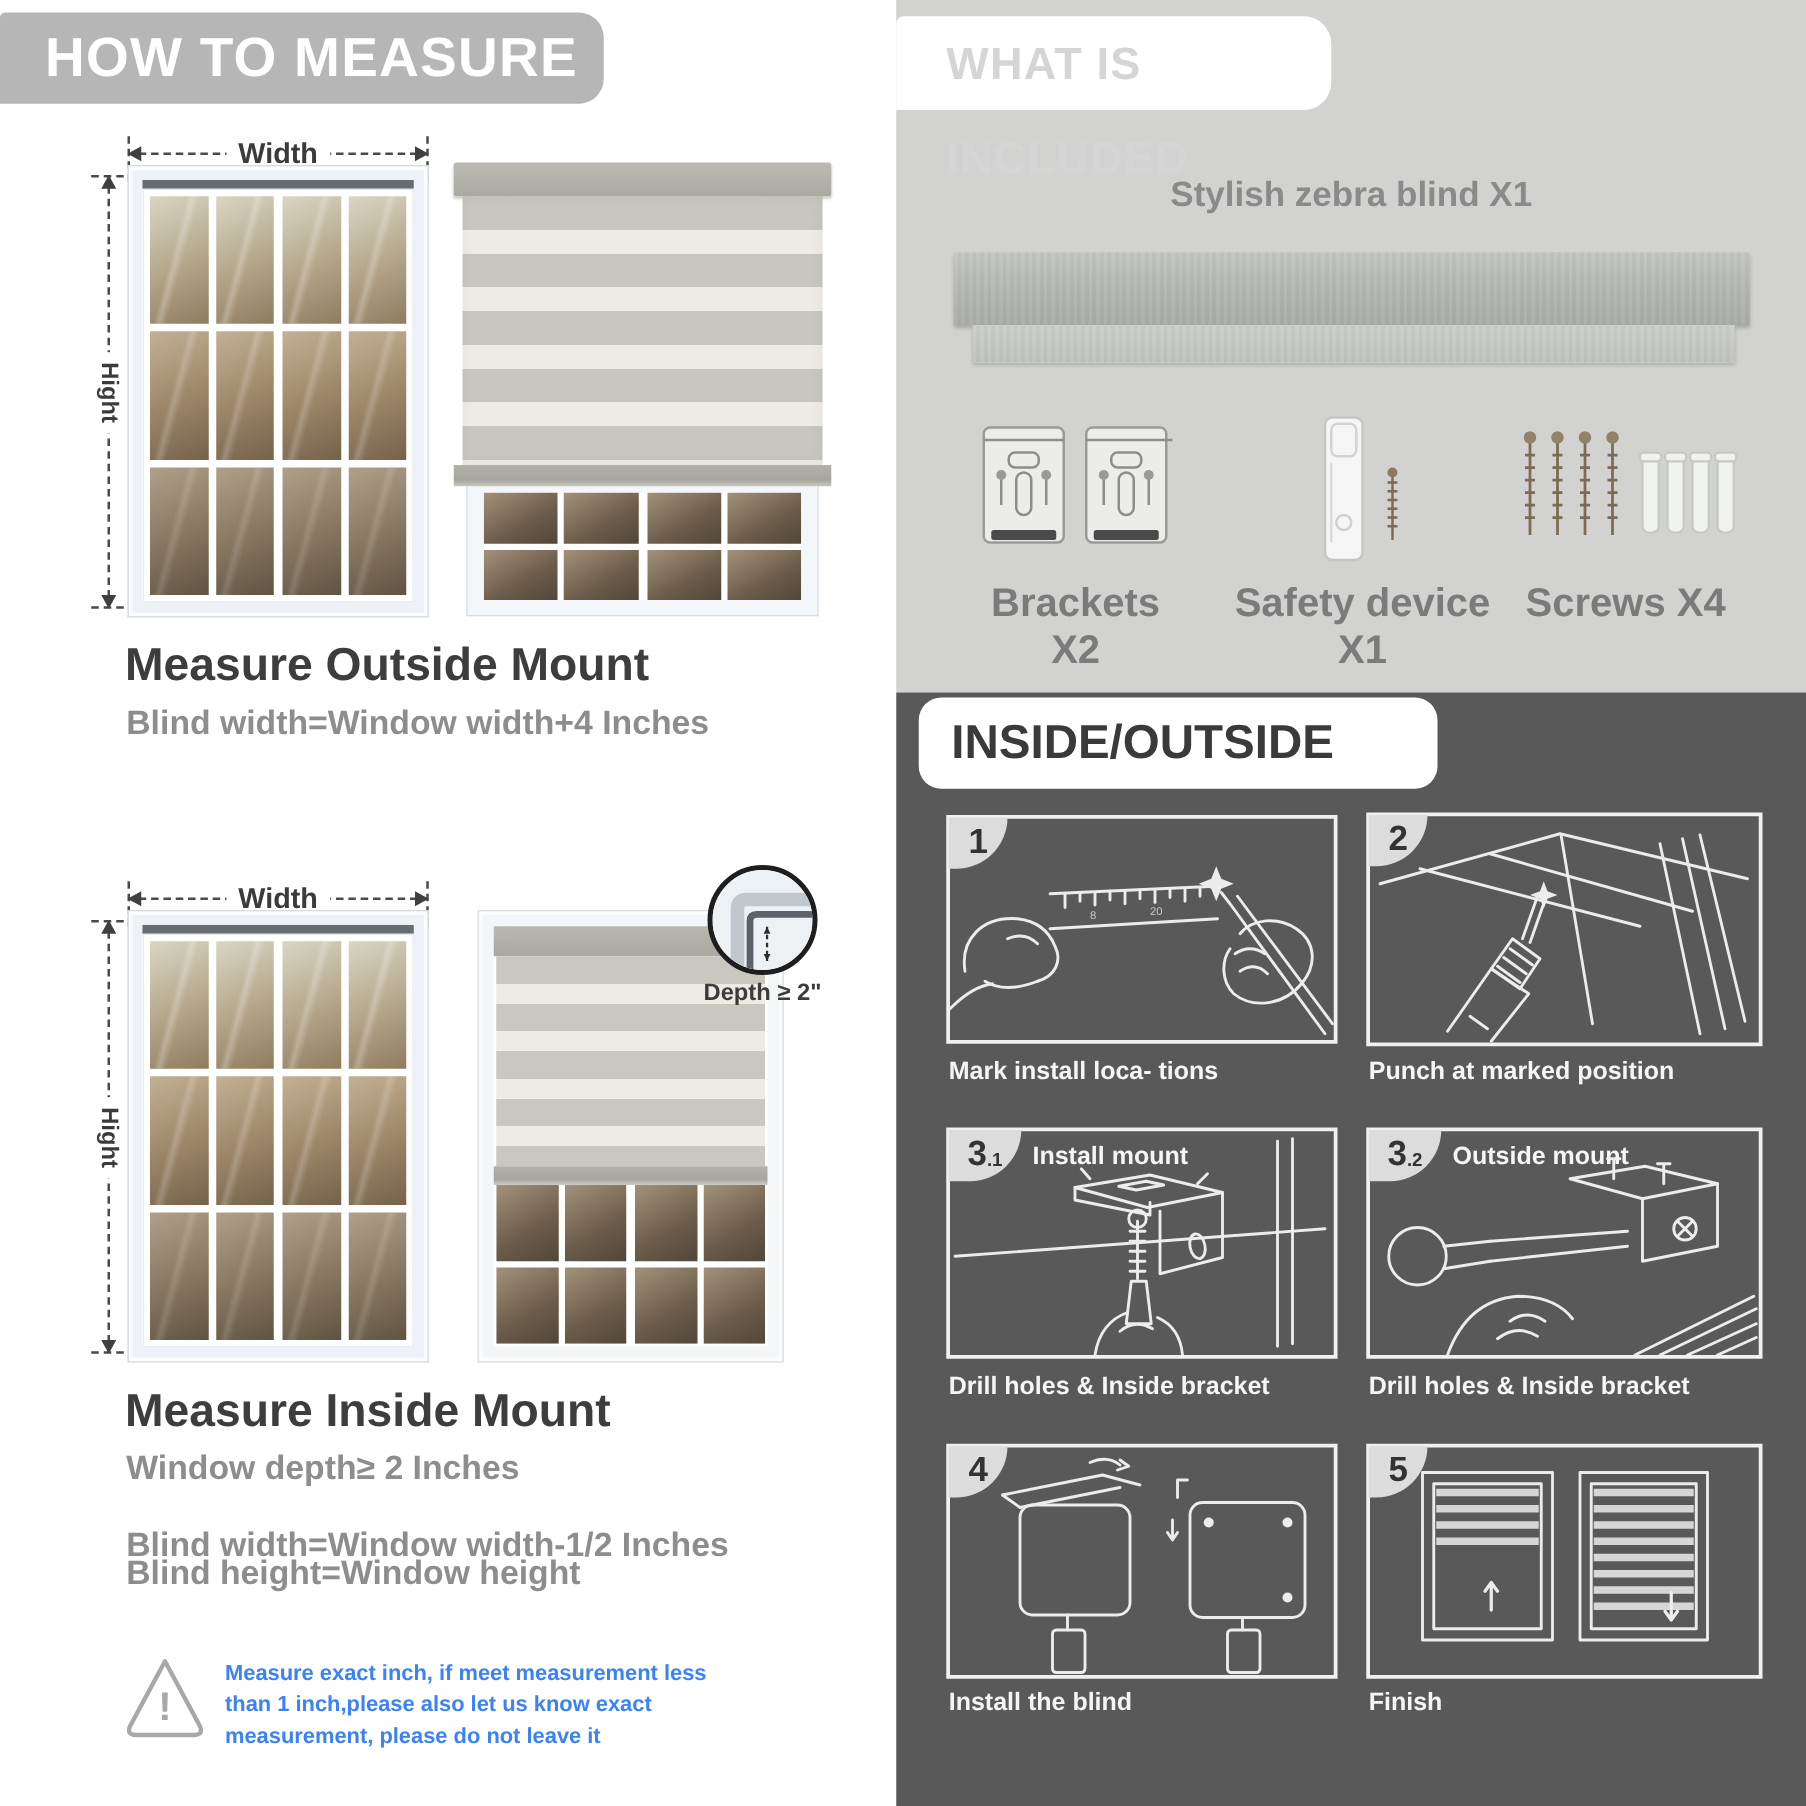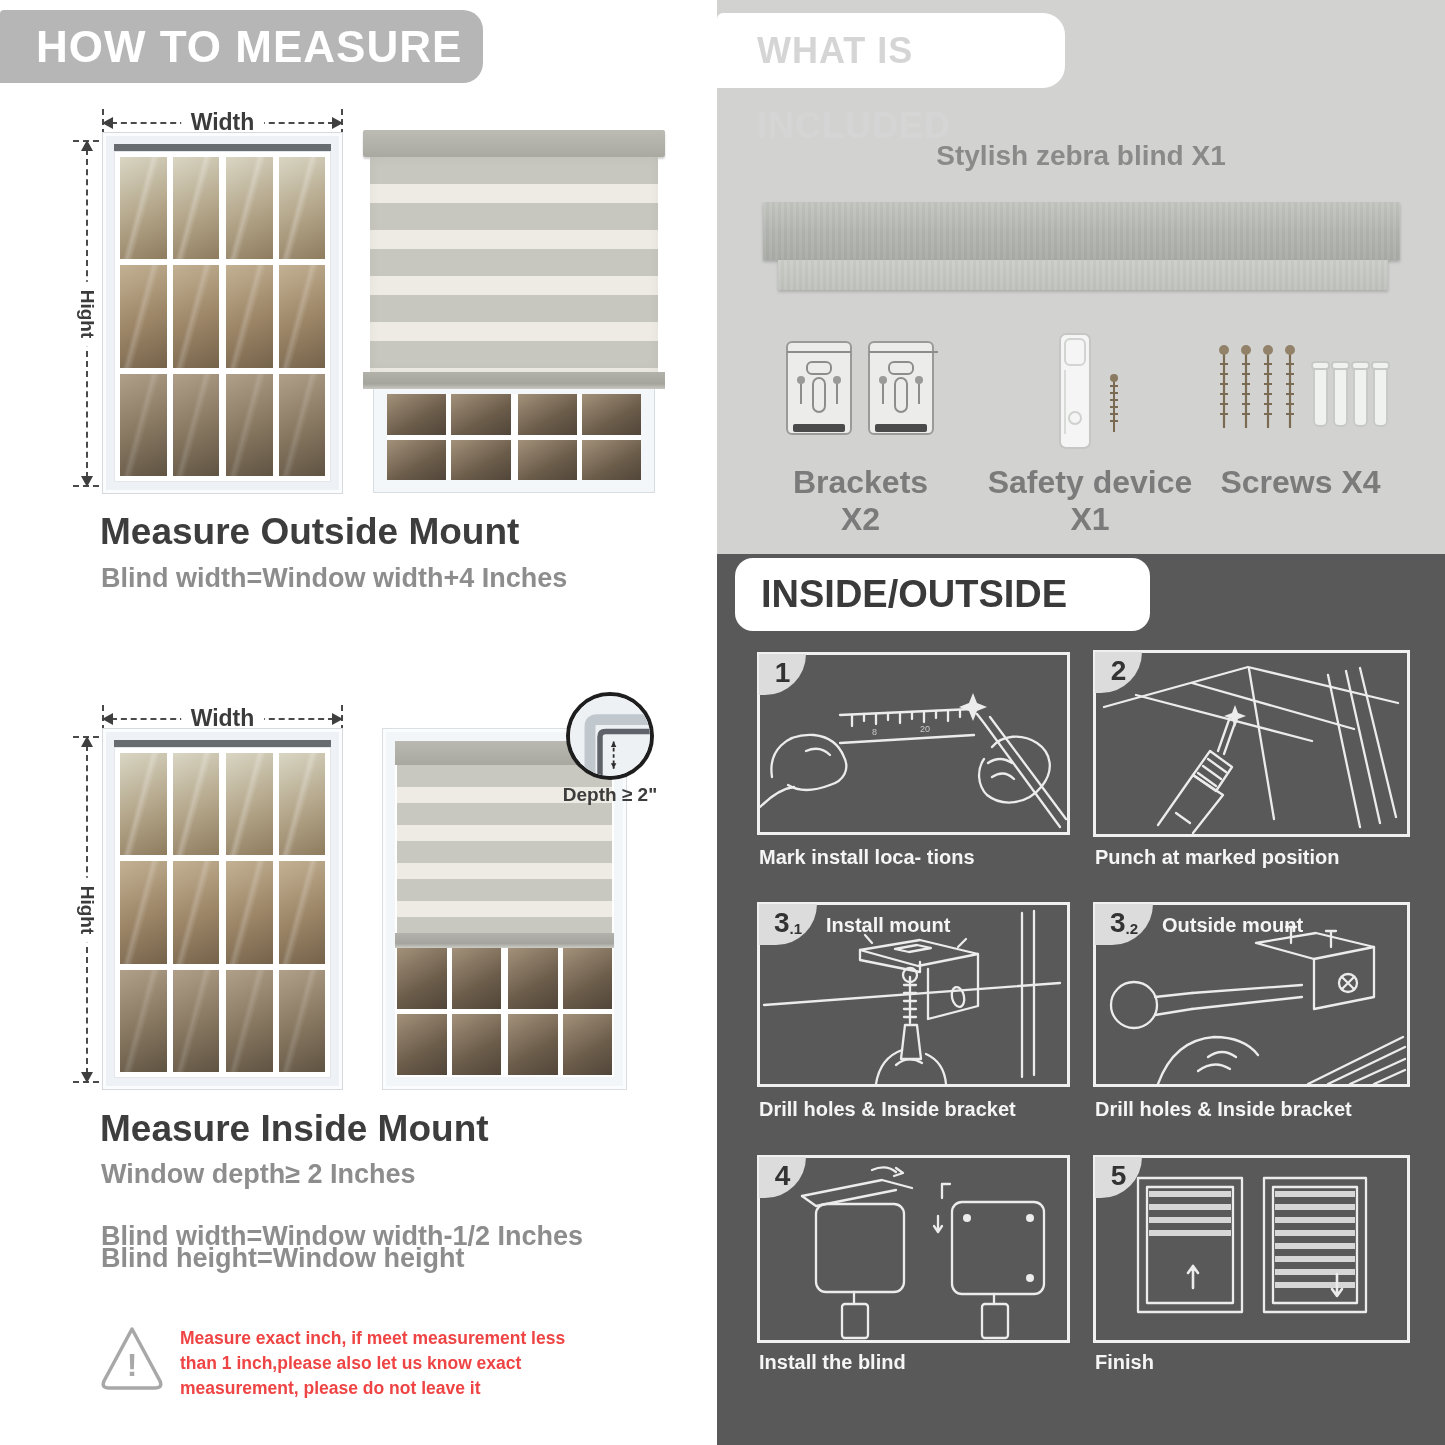--- a/index.html
+++ b/index.html
@@ -70,21 +70,21 @@
   .find-fabric{position:absolute;top:24px;left:2px;right:2px;height:168px;
       background:repeating-linear-gradient(180deg,#c9c8c0 0 22px,#edebe4 22px 38px);}
   .find-rail{position:absolute;top:192px;left:0;right:0;height:15px;
       background:linear-gradient(180deg,#b2b1ab,#a5a49e 70%,#ccccc6);}
   .find-glass{position:absolute;top:207px;left:2px;right:2px;bottom:2px;background:#fff;display:flex;gap:7px;overflow:hidden;}
 
   .depth-circle{width:88px;height:88px;border-radius:50%;border:4px solid #1e1e1e;
       background:#eef1f4;overflow:hidden;z-index:6;box-sizing:border-box;}
   .depth-lbl{font-size:19px;font-weight:bold;color:#3c3c3c;text-align:center;}
 
-  .warn-text{font-size:17.5px;font-weight:600;color:#ef4444;line-height:1.42;}
+  .warn-text{font-size:17.5px;font-weight:600;color:#3b82f6;line-height:1.42;}
 
   
   .right-top{left:717px;top:0;width:728px;height:554px;background:#d2d3d1;}
   .wi-box{left:717px;top:13px;width:348px;height:75px;background:#ffffff;
           border-radius:6px 22px 22px 0;color:#d5d5d5;font-size:36px;font-weight:bold;
           line-height:75px;padding-left:40px;box-sizing:border-box;letter-spacing:1px;}
   .product-lbl{left:717px;top:140px;width:728px;text-align:center;
           font-size:28px;font-weight:bold;color:#8a8a8a;}
   .bar1{left:763px;top:202px;width:637px;height:58px;
         background:repeating-linear-gradient(90deg,rgba(255,255,255,.05) 0 3px,rgba(0,0,0,.02) 3px 6px),

